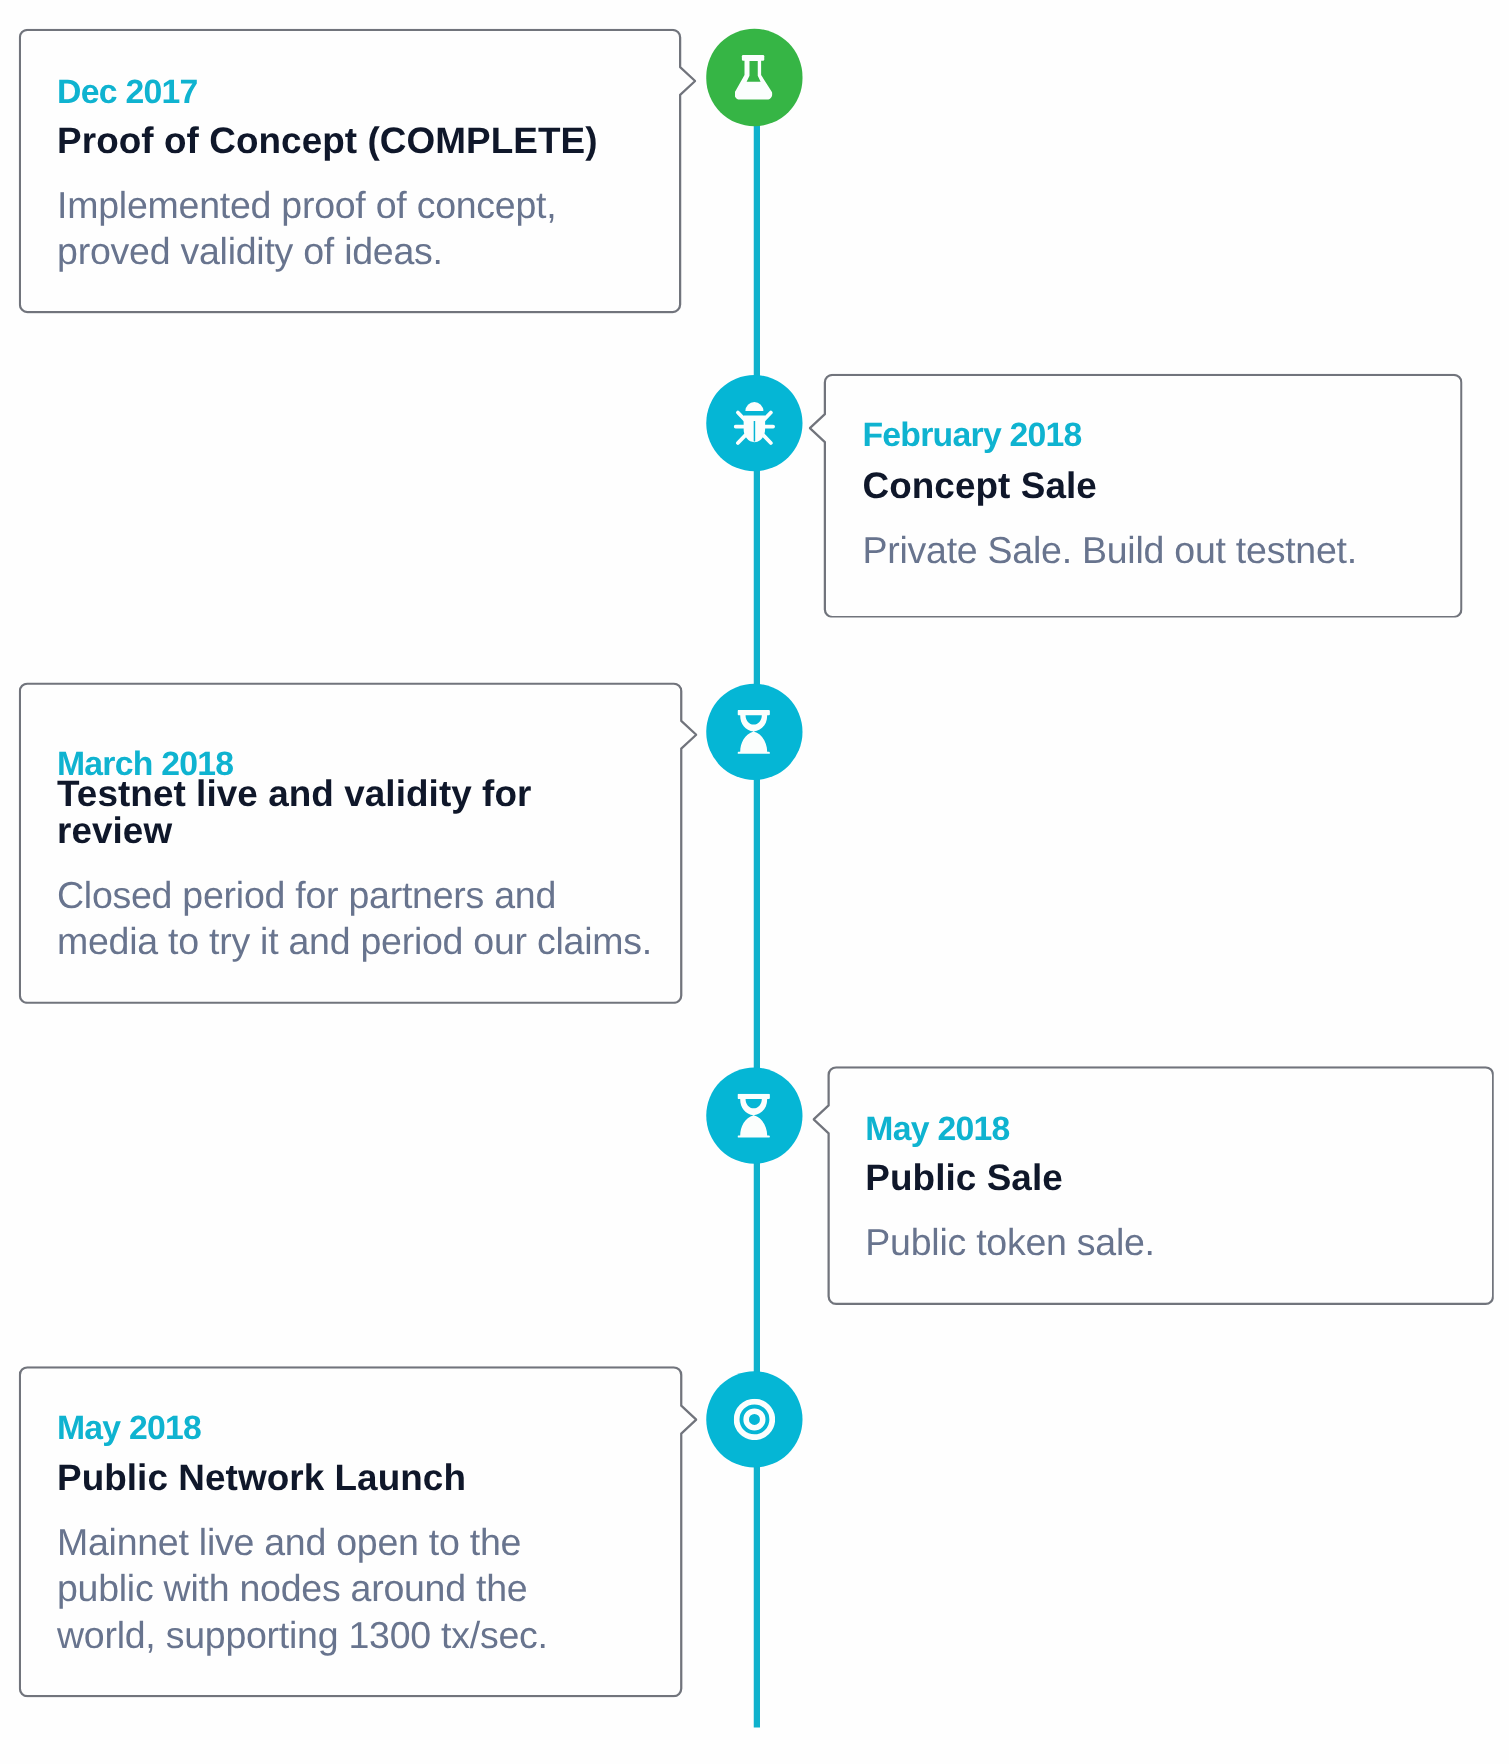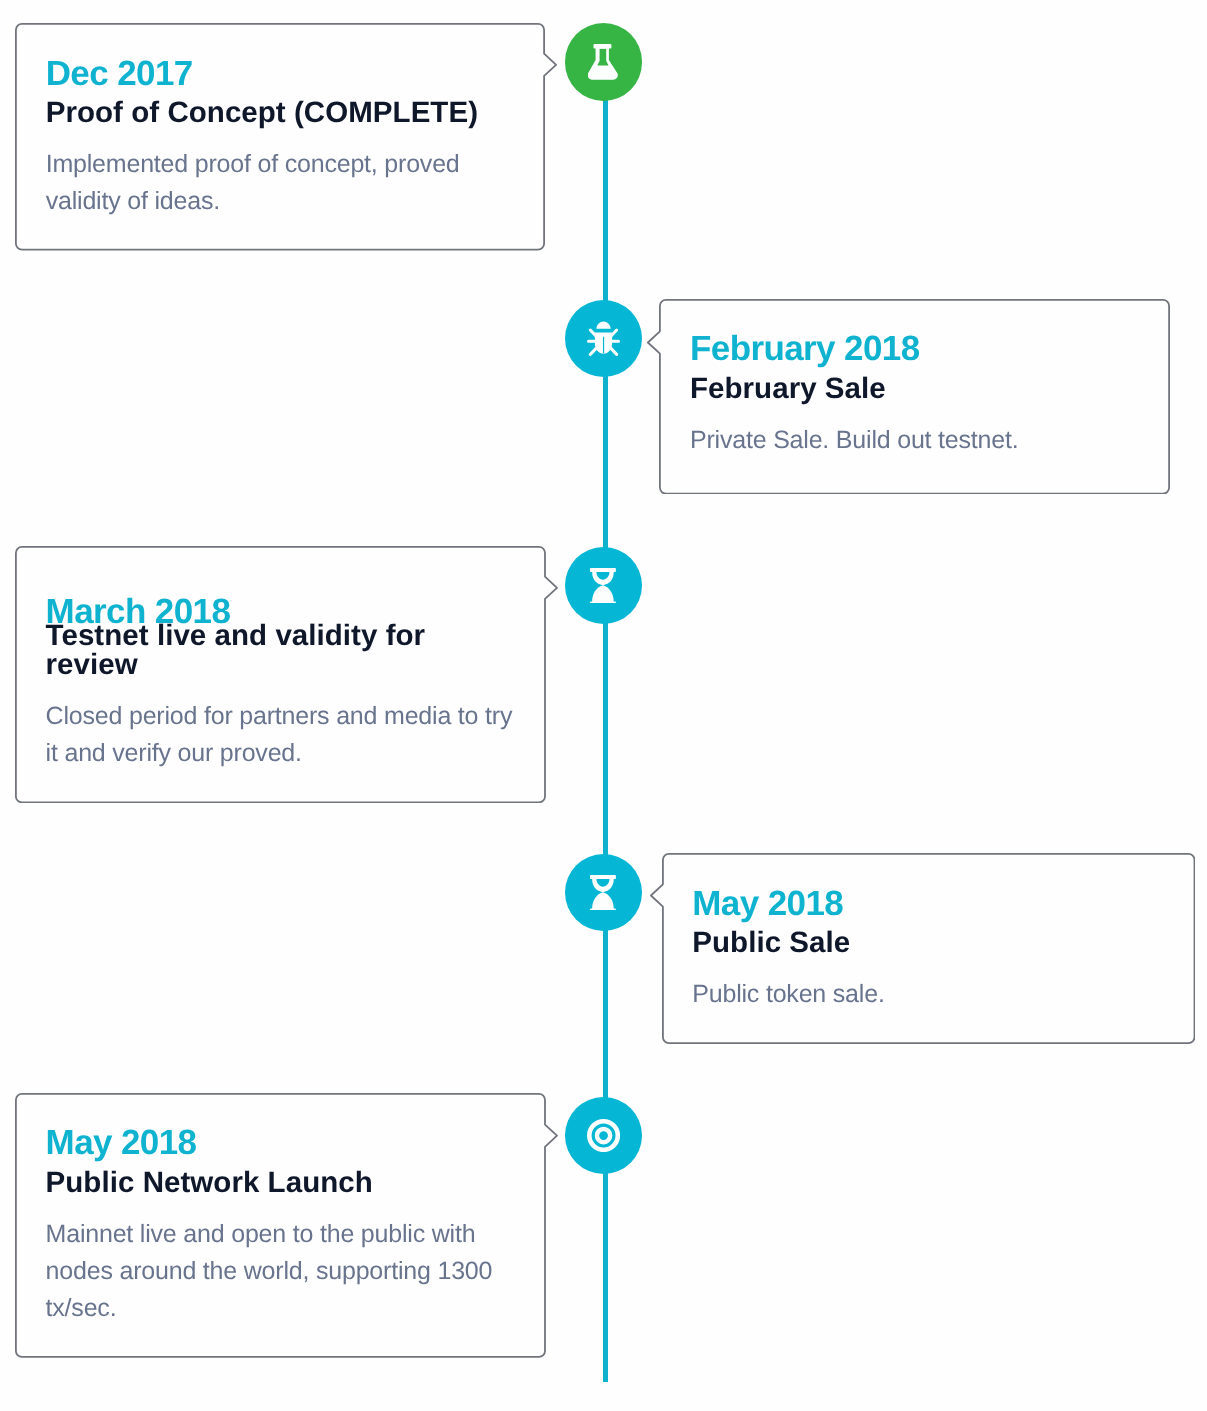--- a/index.html
+++ b/index.html
@@ -12,52 +12,52 @@
   .axis { position:absolute; background:#0FB1CC; }
 
   .node { position:absolute; border-radius:50%; display:flex; align-items:center; justify-content:center; }
   .node.default  { background:#05B6D5; }
   .node.complete { background:#36B545; }
   .node svg { display:block; fill:#fbfefd; }
 
   .card { position:absolute; }
   .card > svg.frame { position:absolute; left:0; top:0; display:block; }
   .txt { position:absolute; transform:translateZ(0); -webkit-font-smoothing:antialiased; }
-  .date  { font-weight:700; font-size:35px;  line-height:27.0px; color:#0FB3D0; letter-spacing:-0.6px; white-space:nowrap; }
+  .date  { font-weight:700; font-size:27.0px;  line-height:27.0px; color:#0FB3D0; letter-spacing:-0.6px; white-space:nowrap; }
   .title { font-weight:700; font-size:29.5px;  line-height:29.2px; color:#0f172a; letter-spacing:0.05px; }
-  .desc  { font-weight:400; font-size:25.0px;  line-height:37.2px; color:#68748E; letter-spacing:-0.2px; }
+  .desc  { font-weight:400; font-size:30px;  line-height:37.2px; color:#68748E; letter-spacing:-0.2px; }
 </style>
 </head>
 <body>
 
 <div id="timeline">
   <div class="axis" style="left:602.8px; top:55px; width:5.5px; height:1327px;"></div>
   <div class="card" style="left:15.0px; top:23.0px; width:542.0px; height:227.5px;">
     <svg class="frame" width="542.0" height="227.5" viewBox="0 0 542.0 227.5">
         <path d="M6.9 0.9H523.1A6 6 0 0 1 529.1 6.9V30.65L541.1 41.8L529.1 52.95V220.6A6 6 0 0 1 523.1 226.6H6.9A6 6 0 0 1 0.9 220.6V6.9A6 6 0 0 1 6.9 0.9Z" fill="#fefefe" stroke="#71747c" stroke-width="1.8" stroke-linejoin="round"></path>
       </svg>
     <div class="txt date" style="left:30.7px; top:36.5px;">Dec 2017</div>
     <div class="txt title" style="left:30.7px; top:75.3px; width:470px;">Proof of Concept (COMPLETE)</div>
     <div class="txt desc" style="left:30.7px; top:123.1px; width:470px;">Implemented proof of concept, proved validity of ideas.</div>
   </div>
   <div class="card" style="left:647.3px; top:298.9px; width:523.0px; height:184px;">
     <svg class="frame" width="523.0" height="195.5" viewBox="0 0 523.0 195.5">
         <path d="M18.9 0.9H516.1A6 6 0 0 1 522.1 6.9V188.6A6 6 0 0 1 516.1 194.6H18.9A6 6 0 0 1 12.9 188.6V54.65L0.9 43.5L12.9 32.35V6.9A6 6 0 0 1 18.9 0.9Z" fill="#fefefe" stroke="#71747c" stroke-width="1.8" stroke-linejoin="round"></path>
       </svg>
     <div class="txt date" style="left:42.7px; top:36.5px;">February 2018</div>
-    <div class="txt title" style="left:42.7px; top:75.3px; width:440px;">February Sale</div>
+    <div class="txt title" style="left:42.7px; top:75.3px; width:440px;">Concept Sale</div>
     <div class="txt desc" style="left:42.7px; top:123.1px; width:440px;">Private Sale. Build out testnet.</div>
   </div>
   <div class="card" style="left:14.9px; top:545.9px; width:542.9px; height:257.3px;">
     <svg class="frame" width="542.9" height="257.3" viewBox="0 0 542.9 257.3">
         <path d="M6.9 0.9H524A6 6 0 0 1 530 6.9V30.65L542 41.8L530 52.95V250.4A6 6 0 0 1 524 256.4H6.9A6 6 0 0 1 0.9 250.4V6.9A6 6 0 0 1 6.9 0.9Z" fill="#fefefe" stroke="#71747c" stroke-width="1.8" stroke-linejoin="round"></path>
       </svg>
     <div class="txt date" style="left:30.7px; top:36.5px;margin-top:16px;">March 2018</div>
     <div class="txt title" style="left:30.7px; top:75.3px; width:420px;">Testnet live and validity for review</div>
-    <div class="txt desc" style="left:30.7px; top:152.3px; width:480px;">Closed period for partners and media to try it and verify our proved.</div>
+    <div class="txt desc" style="left:30.7px; top:152.3px; width:480px;">Closed period for partners and media to try it and period our claims.</div>
   </div>
   <div class="card" style="left:649.6px; top:853.1px; width:545.4px; height:191.0px;">
     <svg class="frame" width="545.4" height="191.0" viewBox="0 0 545.4 191.0">
         <path d="M18.9 0.9H538.5A6 6 0 0 1 544.5 6.9V184.1A6 6 0 0 1 538.5 190.1H18.9A6 6 0 0 1 12.9 184.1V53.65L0.9 42.5L12.9 31.35V6.9A6 6 0 0 1 18.9 0.9Z" fill="#fefefe" stroke="#71747c" stroke-width="1.8" stroke-linejoin="round"></path>
       </svg>
     <div class="txt date" style="left:42.7px; top:36.5px;">May 2018</div>
     <div class="txt title" style="left:42.7px; top:75.3px; width:450px;">Public Sale</div>
     <div class="txt desc" style="left:42.7px; top:123.1px; width:450px;">Public token sale.</div>
   </div>
   <div class="card" style="left:14.9px; top:1092.8px; width:542.9px; height:264.8px;">

